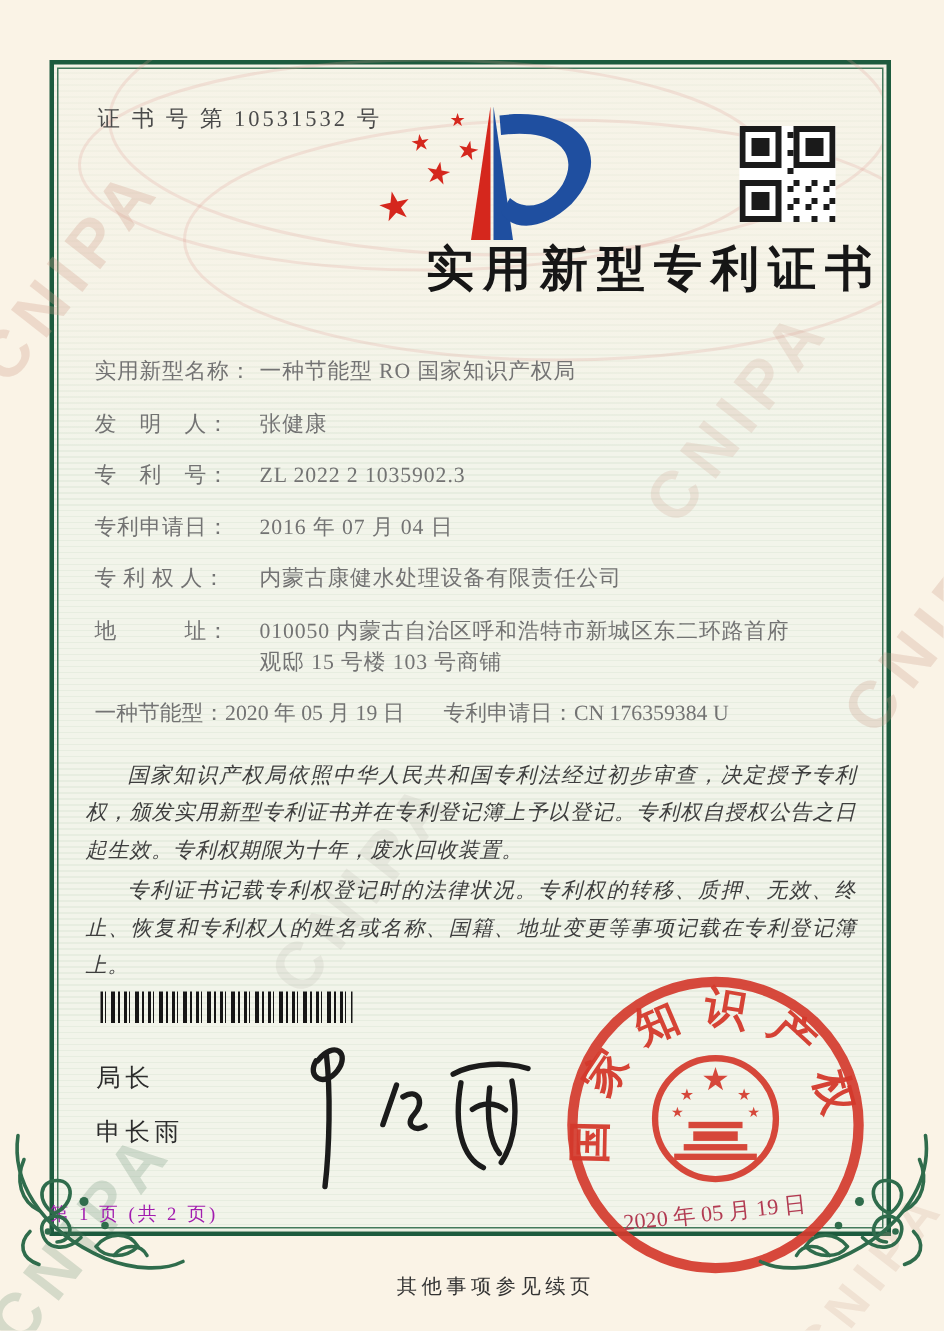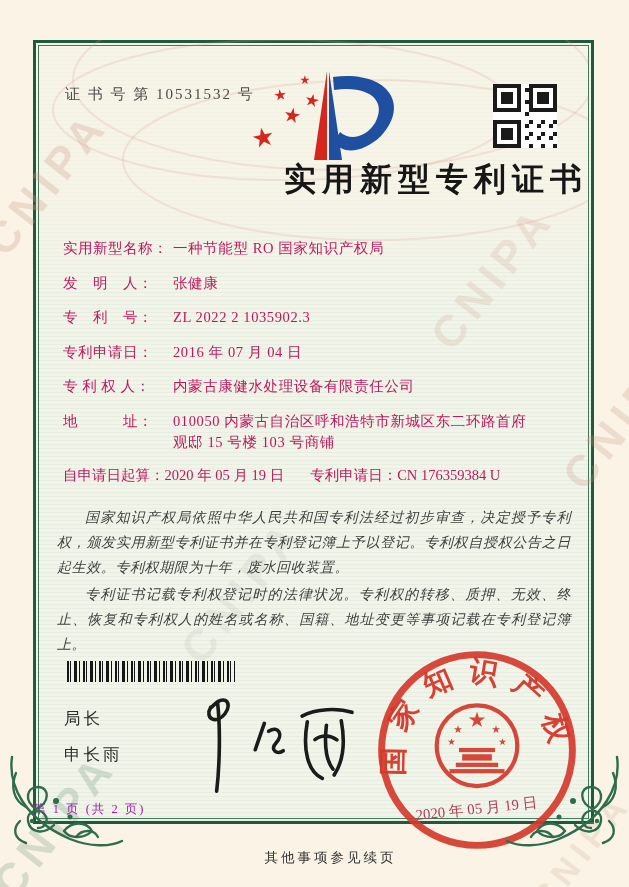--- a/index.html
+++ b/index.html
@@ -20,29 +20,29 @@
   .cert::before{
     content:"";position:absolute;inset:2px;border:1px solid #447a5c;pointer-events:none;
   }
   
   .wm{
     position:absolute;font-family:"Liberation Sans","DejaVu Sans",sans-serif;
     font-weight:bold;font-size:44px;letter-spacing:7px;
     transform:rotate(-52deg);pointer-events:none;white-space:nowrap;z-index:3;
   }
   
-  .cert-number{position:absolute;left:32px;top:45px;font-size:15px;letter-spacing:2px;color:#4a4a4a;}
+  .cert-number{position:absolute;left:32px;top:30px;font-size:15px;letter-spacing:2px;color:#4a4a4a;}
   .logo{position:absolute;left:202px;top:28px;width:185px;height:102px;}
   .qr{position:absolute;left:460px;top:44px;width:64px;height:64px;background:#fff;}
   .title{
     position:absolute;left:0;top:118px;width:100%;text-align:right;
     font-size:32px;font-weight:bold;letter-spacing:6px;color:#161616;
   }
   
-  .fields{position:absolute;left:30px;top:198px;width:505px;font-size:14.5px;color:#be185d;}
+  .fields{position:absolute;left:30px;top:198px;width:505px;font-size:14.5px;color:#737373;}
   .frow{display:flex;margin-bottom:13.5px;line-height:1.45;}
   .flabel{flex:0 0 110px;letter-spacing:.5px;white-space:nowrap;}
   .fvalue{flex:1;max-width:360px;letter-spacing:.6px;}
   .grant-row{display:flex;margin-top:2px;}
   .grant-pair{white-space:nowrap;}
   .grant-pair.second{margin-left:26px;}
   
   .body-text{
     position:absolute;left:24px;top:466px;width:514px;
     font-size:14px;line-height:1.78;letter-spacing:.6px;color:#3e3e3e;
@@ -167,21 +167,21 @@
     </div>
     <div class="frow">
       <span class="flabel">专 利 权 人：</span>
       <span class="fvalue">内蒙古康健水处理设备有限责任公司</span>
     </div>
     <div class="frow">
       <span class="flabel">地　　　址：</span>
       <span class="fvalue">010050 内蒙古自治区呼和浩特市新城区东二环路首府观邸 15 号楼 103 号商铺</span>
     </div>
     <div class="grant-row">
-      <span class="grant-pair"><span>自申请日起算：</span><span>2020 年 05 月 19 日</span></span>
+      <span class="grant-pair"><span>一种节能型：</span><span>2020 年 05 月 19 日</span></span>
       <span class="grant-pair second"><span>专利申请日：</span><span>CN 176359384 U</span></span>
     </div>
   </div>
 
   <div class="body-text">
     <p>国家知识产权局依照中华人民共和国专利法经过初步审查，决定授予专利权，颁发实用新型专利证书并在专利登记簿上予以登记。专利权自授权公告之日起生效。专利权期限为十年，废水回收装置。</p>
     <p>专利证书记载专利权登记时的法律状况。专利权的转移、质押、无效、终止、恢复和专利权人的姓名或名称、国籍、地址变更等事项记载在专利登记簿上。</p>
   </div>
 
   <div class="barcode"></div>

